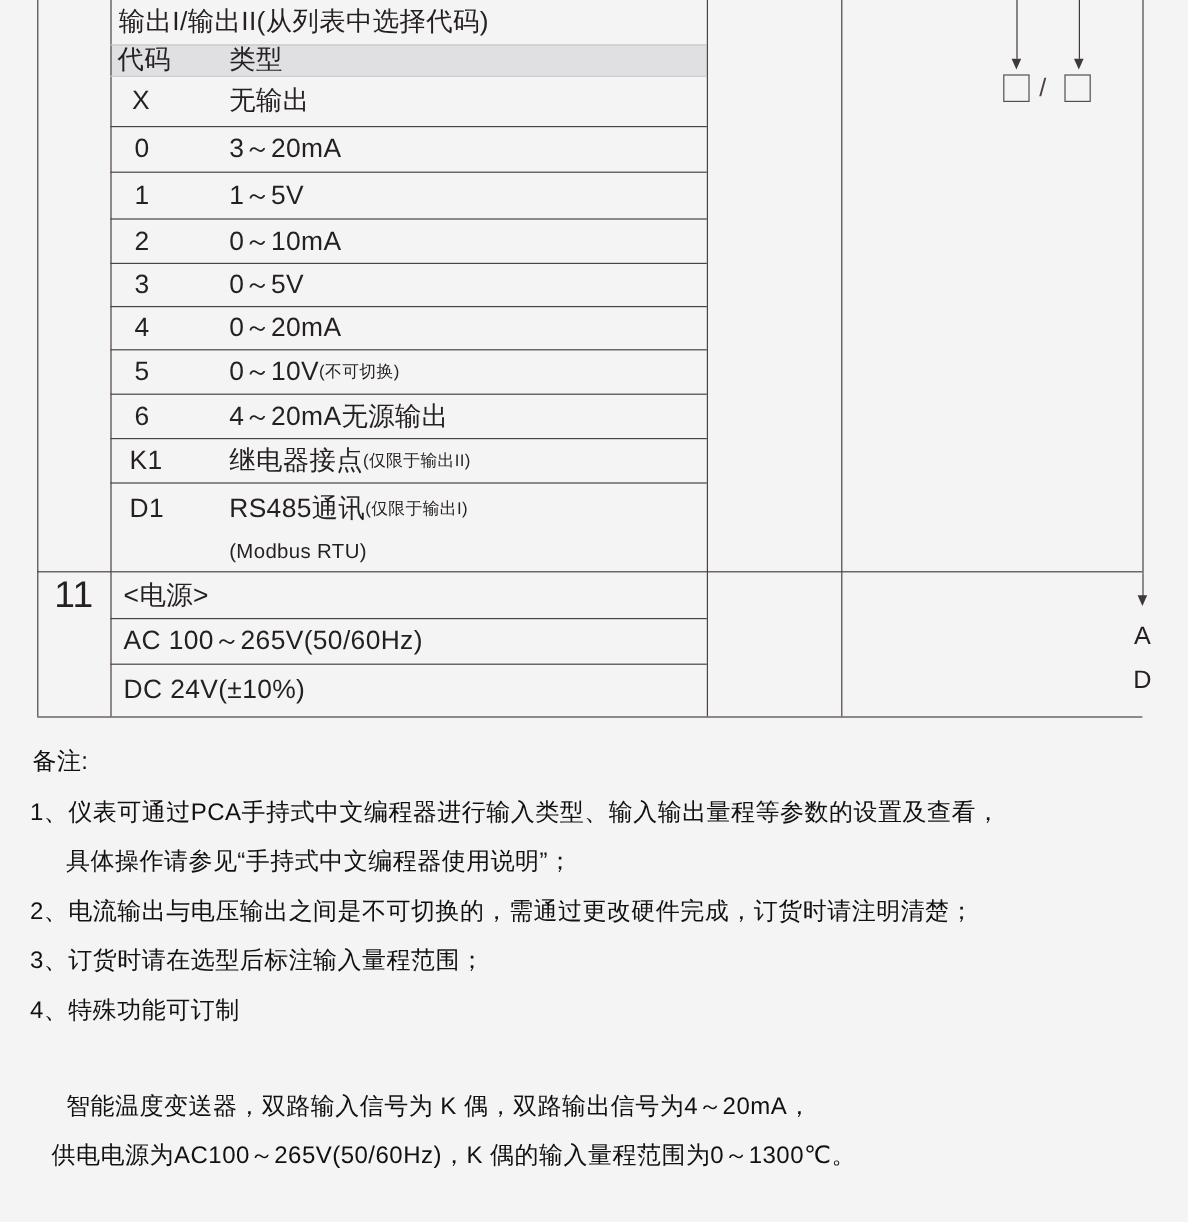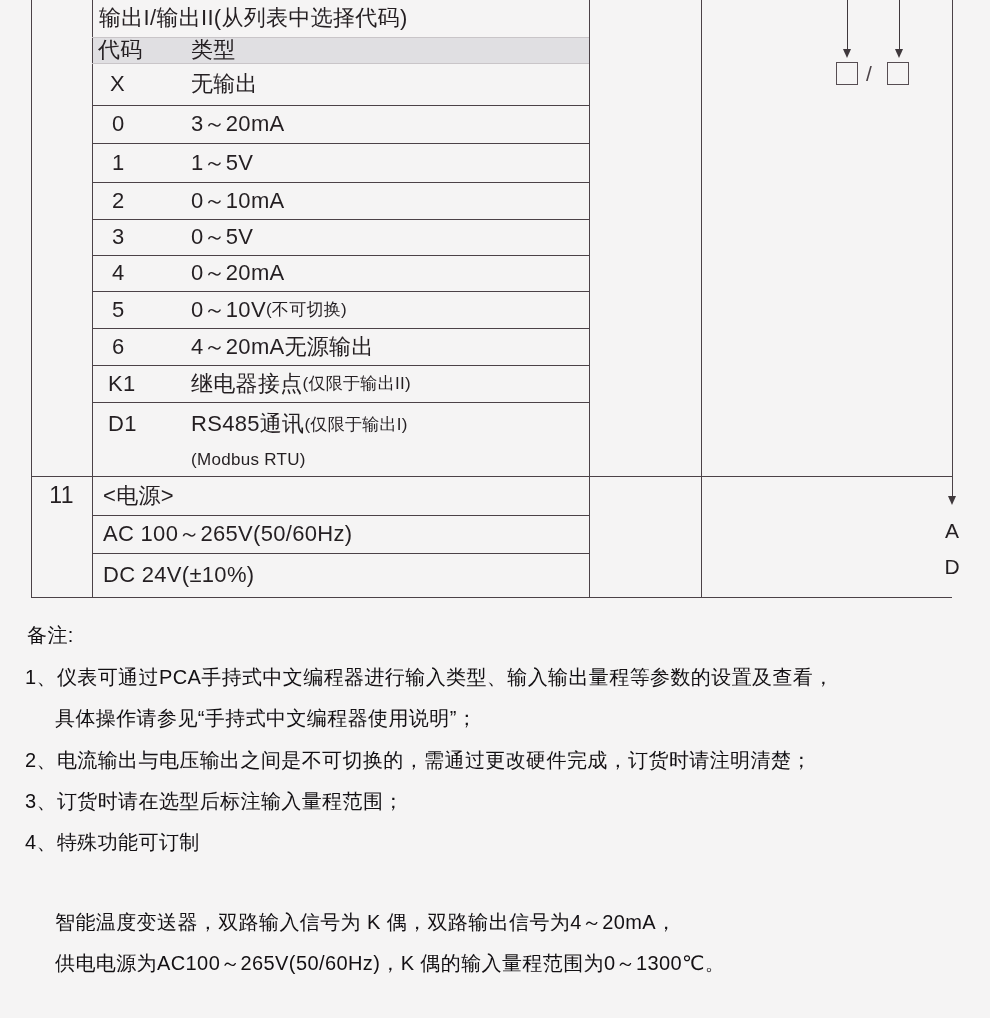--- a/index.html
+++ b/index.html
@@ -5,23 +5,23 @@
   html,body{margin:0;padding:0;}
   body{background:#f5f4f4;font-family:"Liberation Sans","DejaVu Sans",sans-serif;}
   .canvas{position:relative;width:990px;height:1018px;background:#f5f4f4;overflow:hidden;
           color:#241f22;}
   .vline{position:absolute;width:1px;background:#4b4247;}
   .hline{position:absolute;height:1px;background:#4b4247;}
   .hline.light{background:#c9c5c8;}
   .band{position:absolute;left:92px;top:37px;width:497px;height:26px;background:#e0dfe2;}
   .tcell{position:absolute;display:flex;align-items:center;white-space:nowrap;
          font-size:22px;font-weight:500;color:#241f22;letter-spacing:0.3px;}
-  .tcell .small{font-size:17px;font-weight:500;}
+  .tcell .small{font-size:14px;font-weight:500;}
   .hdr{font-size:22px;}
-  .idx{justify-content:center;font-size:23px;}
+  .idx{justify-content:center;font-size:31px;}
   .note-line{position:absolute;height:30px;line-height:30px;white-space:nowrap;
              font-size:20px;font-weight:normal;color:#131013;letter-spacing:0.4px;}
   .sq{position:absolute;width:20px;height:21px;border:1.5px solid #564d52;background:transparent;}
   .slash{position:absolute;font-size:21px;font-weight:500;color:#4b4247;}
   .ah{position:absolute;width:0;height:0;border-left:4px solid transparent;
       border-right:4px solid transparent;border-top:9px solid #3f383c;}
   .code-letter{position:absolute;width:24px;text-align:center;font-size:21px;
                font-weight:500;color:#241f22;}
 </style>
 </head>
@@ -132,15 +132,15 @@
   <div class="code-letter" style="left:940px;top:519px">A</div>
   <div class="code-letter" style="left:940px;top:555px">D</div>
 
   <div class="note-line" style="left:27px;top:620px">备注:</div>
   <div class="note-line" style="left:25px;top:662px">1、仪表可通过PCA手持式中文编程器进行输入类型、输入输出量程等参数的设置及查看，</div>
   <div class="note-line" style="left:55px;top:703px">具体操作请参见“手持式中文编程器使用说明”；</div>
   <div class="note-line" style="left:25px;top:745px">2、电流输出与电压输出之间是不可切换的，需通过更改硬件完成，订货时请注明清楚；</div>
   <div class="note-line" style="left:25px;top:786px">3、订货时请在选型后标注输入量程范围；</div>
   <div class="note-line" style="left:25px;top:827px">4、特殊功能可订制</div>
   <div class="note-line" style="left:55px;top:907px">智能温度变送器，双路输入信号为 K 偶，双路输出信号为4～20mA，</div>
-  <div class="note-line" style="left:55px;top:948px">供电电源为AC100～265V(50/60Hz)，K 偶的输入量程范围为0～1300℃。</div>
+  <div class="note-line" style="left:43px;top:948px">供电电源为AC100～265V(50/60Hz)，K 偶的输入量程范围为0～1300℃。</div>
 
 </div>
 
 </body></html>

